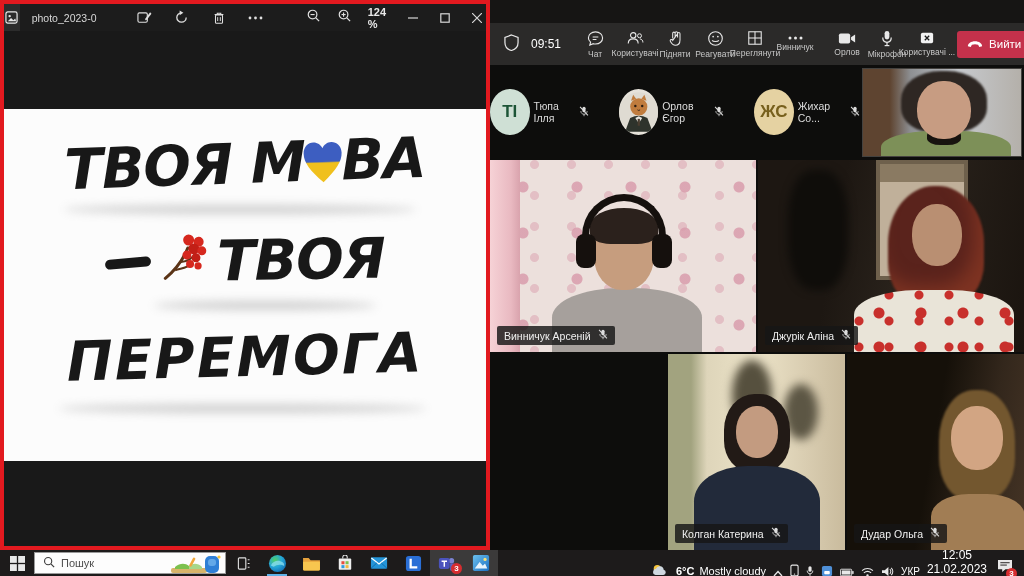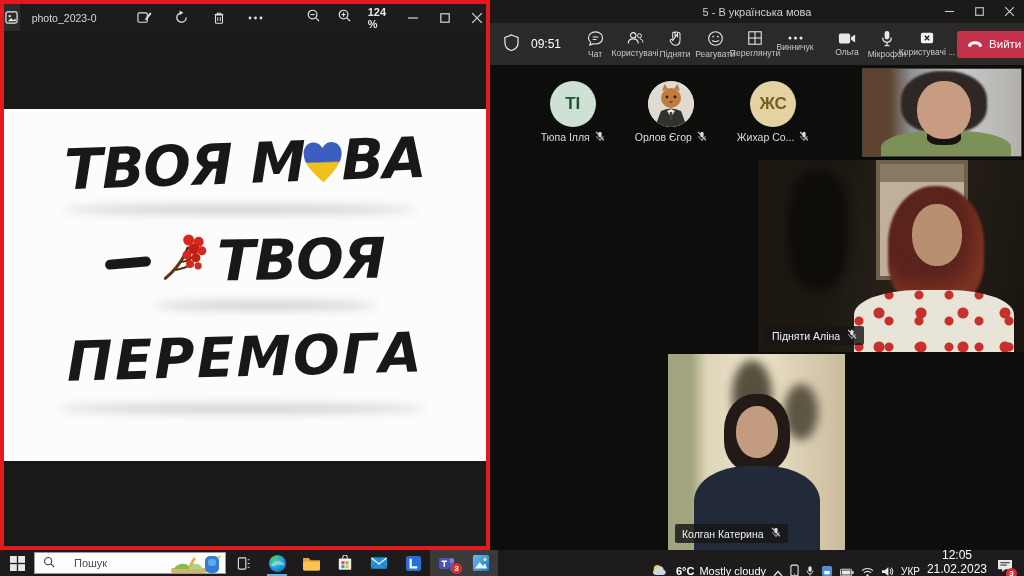--- a/index.html
+++ b/index.html
@@ -59,21 +59,21 @@
   .t-btn .lbl { color:#c8c8c8; font-size:8.5px; white-space:nowrap; }
   .t-div { width:1px; height:26px; background:#4a4947; margin:0 6px; }
   .t-leave { margin-left:10px; margin-right:8px; background:#c4314b; color:#fff;
              height:27px; padding:0 10px; border-radius:3px; display:flex; align-items:center;
              gap:6px; font-size:11.5px; cursor:pointer; }
 
   .t-stage { position:absolute; left:0; top:65px; right:0; bottom:0; background:#0d0d0c; }
 
   .avatars { position:absolute; left:0; top:0; width:370px; height:94px;
              display:flex; align-items:center; justify-content:center; gap:30px; }
-  .avatar { display:flex; flex-direction:column; align-items:center; gap:4px; cursor:pointer; }
+  .avatar { display:flex; flex-direction:row; align-items:center; gap:4px; cursor:pointer; }
   .av-circle { width:46px; height:46px; border-radius:50%; display:flex; align-items:center;
                justify-content:center; font-size:17px; font-weight:bold; }
   .av-name { display:flex; align-items:center; gap:5px; color:#dcdcdc; font-size:10.5px; }
 
   .tile { position:absolute; overflow:hidden; cursor:pointer; background:#1c1917; }
   .tile-teacher { right:2px; top:3px; width:160px; height:89px; border:1px solid #44423f; }
   .tile-arseniy { left:0;   top:95px;  width:266px; height:192px; }
   .tile-alina   { left:268px; top:95px; width:266px; height:192px; }
   .tile-veronika{ left:0;   top:289px; width:176px; height:196px; }
   .tile-katerina{ left:178px; top:289px; width:177px; height:196px; }
@@ -144,21 +144,21 @@
   .olg-face { left:104px; top:52px; width:52px; height:64px; background:#d2a583; border-radius:48%; }
   .olg-body { left:84px; top:140px; width:94px; height:56px; background:#a17d54; border-radius:40% 40% 0 0; }
 
   
   .taskbar { position:absolute; left:0; top:550px; width:1024px; height:26px; background:#1d1b1b;
              display:flex; align-items:center; }
   .tb-start { width:34px; height:26px; display:flex; align-items:center; justify-content:center; cursor:pointer; }
   .tb-search { width:192px; height:22px; background:#fdfdfd; border:1px solid #9a9a9a;
                display:flex; align-items:center; position:relative; cursor:text; }
   .tb-search .mag { margin:0 6px 0 8px; }
-  .tb-search .ph { color:#4e4e4e; font-size:11px;margin-left:13px; }
+  .tb-search .ph { color:#4e4e4e; font-size:11px; }
   .tb-search .illus { position:absolute; right:2px; top:1px; }
   .tb-slot { width:34px; height:26px; display:flex; align-items:center; justify-content:center;
              position:relative; cursor:pointer; }
   .tb-slot.open { background:#3b3a3a; }
   .tb-slot.edge-open::after { content:""; position:absolute; left:7px; right:7px; bottom:0;
              height:2px; background:#5fb2e8; }
   .badge { position:absolute; right:2px; bottom:2px; width:11px; height:11px; background:#d62d30;
            border-radius:50%; color:#fff; font-size:8px; display:flex; align-items:center;
            justify-content:center; font-weight:bold; }
   .tray { margin-left:auto; display:flex; align-items:flex-end; gap:7px; padding-right:11px; }
@@ -279,40 +279,20 @@
               <circle cx="29" cy="36" r="4" fill="#d6281e"></circle>
               <circle cx="37" cy="38" r="3.6" fill="#d6281e"></circle>
             </svg></span>
         <span>ТВОЯ</span>
       </div>
       <div class="art-line art3">ПЕРЕМОГА</div>
     </div>
   </div>
 
   <div class="teams-win">
-    <div class="t-titlebar">
-      <span class="t-title">5 - В українська мова</span>
-      <div class="t-ctls">
-        <div class="t-ctl">
-          <svg width="9" height="9" viewBox="0 0 10 10">
-              <line x1="0" y1="5" x2="10" y2="5" stroke="#cfcfcf" stroke-width="1.2"></line>
-            </svg>
-        </div>
-        <div class="t-ctl">
-          <svg width="9" height="9" viewBox="0 0 10 10">
-              <rect x="0.8" y="0.8" width="8.4" height="8.4" fill="none" stroke="#cfcfcf" stroke-width="1.2"></rect>
-            </svg>
-        </div>
-        <div class="t-ctl">
-          <svg width="9" height="9" viewBox="0 0 10 10">
-              <path d="M0 0 L10 10 M10 0 L0 10" stroke="#cfcfcf" stroke-width="1.2"></path>
-            </svg>
-        </div>
-      </div>
-    </div>
 
     <div class="t-toolbar">
       <span class="t-shield">
         <svg width="15" height="17" viewBox="0 0 16 18">
             <path d="M8 1 L15 3.5 V9 C15 13.5 12 16.5 8 17.5 C4 16.5 1 13.5 1 9 V3.5 Z" fill="none" stroke="#e8e8e8" stroke-width="1.3"></path>
           </svg>
       </span>
       <span class="t-time">09:51</span>
 
       <div class="t-btn">
@@ -361,21 +341,21 @@
             <circle cx="13" cy="2" r="1.5" fill="#e8e8e8"></circle>
           </svg>
         <span class="lbl">Винничук</span>
       </div>
       <div class="t-div"></div>
       <div class="t-btn">
         <svg width="18" height="13" viewBox="0 0 20 14">
             <rect x="1" y="1.5" width="12.5" height="11" rx="2" fill="#e8e8e8"></rect>
             <path d="M14.5 5.5 L19 2.5 V11.5 L14.5 8.5 Z" fill="#e8e8e8"></path>
           </svg>
-        <span class="lbl">Ольга</span>
+        <span class="lbl">Орлов</span>
       </div>
       <div class="t-btn">
         <svg width="12" height="17" viewBox="0 0 12 18">
             <rect x="3.5" y="1" width="5" height="9" rx="2.5" fill="#e8e8e8"></rect>
             <path d="M1.5 8 C1.5 11 3.5 13 6 13 C8.5 13 10.5 11 10.5 8" fill="none" stroke="#e8e8e8" stroke-width="1.3"></path>
             <line x1="6" y1="13" x2="6" y2="16" stroke="#e8e8e8" stroke-width="1.3"></line>
             <line x1="3.5" y1="16.5" x2="8.5" y2="16.5" stroke="#e8e8e8" stroke-width="1.3"></line>
           </svg>
         <span class="lbl">Мікрофон</span>
       </div>
@@ -449,30 +429,49 @@
       </div>
 
       <div class="tile tile-teacher">
         <div class="abs teach-bg"></div>
         <div class="abs teach-hair"></div>
         <div class="abs teach-body"></div>
         <div class="abs teach-neck"></div>
         <div class="abs teach-face"></div>
       </div>
 
+      <div class="tile tile-arseniy">
+        <div class="abs ars-bg" style="position:absolute;inset:0;"></div>
+        <div class="abs ars-curtain"></div>
+        <div class="abs ars-body"></div>
+        <div class="abs ars-head"></div>
+        <div class="abs ars-hair"></div>
+        <div class="abs ars-band"></div>
+        <div class="abs ars-cupL"></div>
+        <div class="abs ars-cupR"></div>
+        <div class="name-tag">
+          <span>Винничук Арсеній</span>
+          <span><svg width="10" height="11" viewBox="0 0 12 14">
+                <rect x="4" y="1" width="4" height="7" rx="2" fill="#ddd"></rect>
+                <path d="M2 6.5 C2 9 3.8 10.5 6 10.5 C8.2 10.5 10 9 10 6.5" fill="none" stroke="#ddd" stroke-width="1"></path>
+                <line x1="6" y1="10.5" x2="6" y2="13" stroke="#ddd" stroke-width="1"></line>
+                <line x1="1" y1="1" x2="11" y2="12" stroke="#ddd" stroke-width="1.3"></line>
+              </svg></span>
+        </div>
+      </div>
 
       <div class="tile tile-alina">
         <div class="abs ali-bg" style="position:absolute;inset:0;"></div>
         <div class="abs ali-window"></div>
         <div class="abs ali-plant"></div>
         <div class="abs ali-hair"></div>
         <div class="abs ali-body"></div>
         <div class="abs ali-face"></div>
         <div class="name-tag">
-          <span>Підняти Аліна</span>
+          <span>Джурік Аліна</span>
           <span><svg width="10" height="11" viewBox="0 0 12 14">
                 <rect x="4" y="1" width="4" height="7" rx="2" fill="#ddd"></rect>
                 <path d="M2 6.5 C2 9 3.8 10.5 6 10.5 C8.2 10.5 10 9 10 6.5" fill="none" stroke="#ddd" stroke-width="1"></path>
                 <line x1="6" y1="10.5" x2="6" y2="13" stroke="#ddd" stroke-width="1"></line>
                 <line x1="1" y1="1" x2="11" y2="12" stroke="#ddd" stroke-width="1.3"></line>
               </svg></span>
         </div>
       </div>
 
 
@@ -487,20 +486,35 @@
           <span>Колган Катерина</span>
           <span><svg width="10" height="11" viewBox="0 0 12 14">
                 <rect x="4" y="1" width="4" height="7" rx="2" fill="#ddd"></rect>
                 <path d="M2 6.5 C2 9 3.8 10.5 6 10.5 C8.2 10.5 10 9 10 6.5" fill="none" stroke="#ddd" stroke-width="1"></path>
                 <line x1="6" y1="10.5" x2="6" y2="13" stroke="#ddd" stroke-width="1"></line>
                 <line x1="1" y1="1" x2="11" y2="12" stroke="#ddd" stroke-width="1.3"></line>
               </svg></span>
         </div>
       </div>
 
+      <div class="tile tile-olga">
+        <div class="abs olg-bg" style="position:absolute;inset:0;"></div>
+        <div class="abs olg-hair"></div>
+        <div class="abs olg-body"></div>
+        <div class="abs olg-face"></div>
+        <div class="name-tag">
+          <span>Дудар Ольга</span>
+          <span><svg width="10" height="11" viewBox="0 0 12 14">
+                <rect x="4" y="1" width="4" height="7" rx="2" fill="#ddd"></rect>
+                <path d="M2 6.5 C2 9 3.8 10.5 6 10.5 C8.2 10.5 10 9 10 6.5" fill="none" stroke="#ddd" stroke-width="1"></path>
+                <line x1="6" y1="10.5" x2="6" y2="13" stroke="#ddd" stroke-width="1"></line>
+                <line x1="1" y1="1" x2="11" y2="12" stroke="#ddd" stroke-width="1.3"></line>
+              </svg></span>
+        </div>
+      </div>
 
     </div>
   </div>
 
   <div class="taskbar">
     <div class="tb-start">
       <svg width="15" height="15" viewBox="0 0 16 16">
           <rect x="0" y="0" width="7.3" height="7.3" fill="#e8e8e8"></rect>
           <rect x="8.7" y="0" width="7.3" height="7.3" fill="#e8e8e8"></rect>
           <rect x="0" y="8.7" width="7.3" height="7.3" fill="#e8e8e8"></rect>

